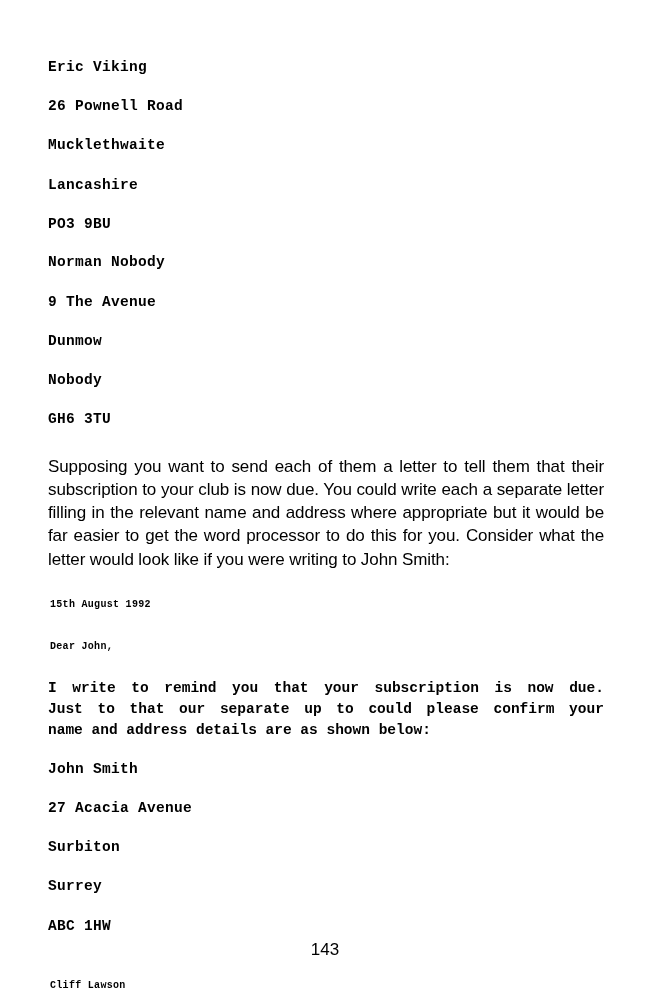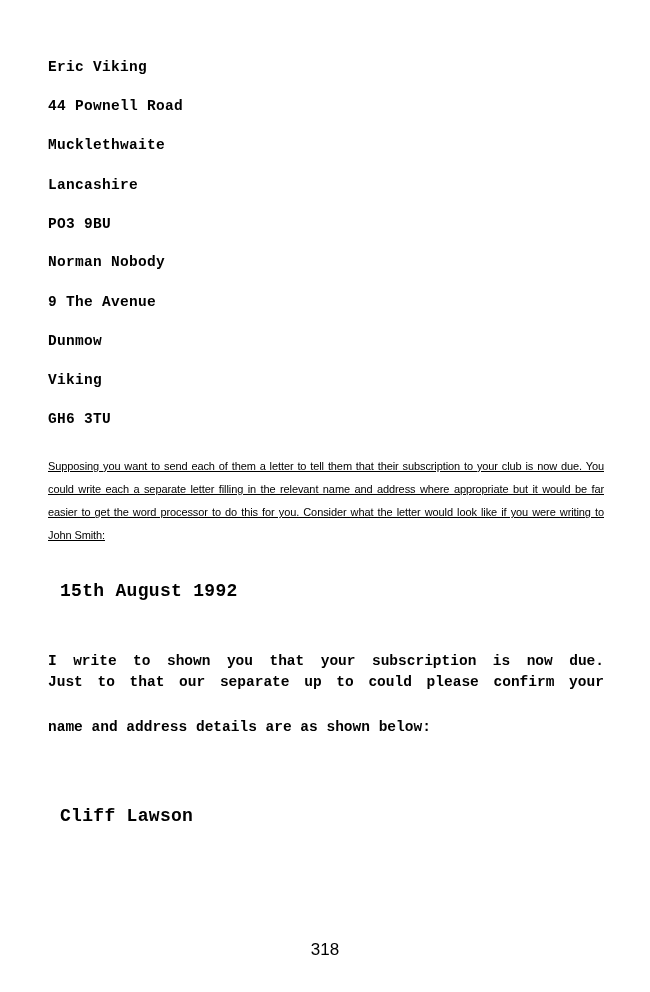--- a/index.html
+++ b/index.html
@@ -33,115 +33,119 @@
     font-weight: bold;
     font-size: 14.5px;
     line-height: 19.6px;
     letter-spacing: 0.3px;
     white-space: pre-wrap;
     margin: 0;
   }
   .mono-line {
     font-family: "Liberation Mono", "DejaVu Sans Mono", monospace;
     font-weight: bold;
-    font-size: 18px;
+    font-size: 10px;
     line-height: 19.6px;
     letter-spacing: 0.3px;
     white-space: pre;
-    margin: 12px;
+    margin: 2px;
   }
   
   .prose {
     font-family: "Liberation Sans", sans-serif;
-    font-size: 11px;
+    font-size: 17px;
     line-height: 23.2px;
     text-align: justify;
     margin: 0;
     letter-spacing: -0.1px;
-    text-decoration: underline;
   }
   .gap-md { height: 19px; }
   .gap-lg { height: 22px; }
   .gap-xl { height: 25px; }
   .justify-block {
     font-family: "Liberation Mono", "DejaVu Sans Mono", monospace;
     font-weight: bold;
     font-size: 14.5px;
     line-height: 21px;
     margin: 0;
   }
   .justify-block .jline {
     display: flex;
     justify-content: space-between;
     white-space: pre;
   }
   .justify-block .jline.last {
     display: block;
-    margin-top: 24px;
   }
   .page-number {
     position: absolute;
     left: 0;
     top: 940px;
     width: 650px;
     text-align: center;
     font-family: "Liberation Sans", sans-serif;
     font-size: 17px;
     color: #000;
   }
 </style>
 </head>
 <body>
 
 <div class="page">
   <div class="content">
 
     <div class="mono-block"><span>Eric Viking</span><br>
-<span>44 Pownell Road</span><br>
+<span>26 Pownell Road</span><br>
 <span>Mucklethwaite</span><br>
 <span>Lancashire</span><br>
 <span>PO3 9BU</span></div>
 
     <div class="gap-md"></div>
 
     <div class="mono-block"><span>Norman Nobody</span><br>
 <span>9 The Avenue</span><br>
 <span>Dunmow</span><br>
-<span>Viking</span><br>
+<span>Nobody</span><br>
 <span>GH6 3TU</span></div>
 
     <div class="gap-xl"></div>
 
     <p class="prose">Supposing you want to send each of them a letter to tell them that their subscription to your club is now due. You could write each a separate letter filling in the relevant name and address where appropriate but it would be far easier to get the word processor to do this for you. Consider what the letter would look like if you were writing to John Smith:</p>
 
     <div class="gap-lg"></div>
 
     <div class="mono-line">15th August 1992</div>
 
     <div class="gap-md"></div>
 
+    <div class="mono-line">Dear John,</div>
 
     <div class="gap-md"></div>
 
     <div class="justify-block">
       <div class="jline">
-        <span>I</span><span>write</span><span>to</span><span>shown</span><span>you</span><span>that</span><span>your</span><span>subscription</span><span>is</span><span>now</span><span>due.</span>
+        <span>I</span><span>write</span><span>to</span><span>remind</span><span>you</span><span>that</span><span>your</span><span>subscription</span><span>is</span><span>now</span><span>due.</span>
       </div>
       <div class="jline">
         <span>Just</span><span>to</span><span>that</span><span>our</span><span>separate</span><span>up</span><span>to</span><span>could</span><span>please</span><span>confirm</span><span>your</span>
       </div>
       <div class="jline last">name and address details are as shown below:</div>
     </div>
 
     <div class="gap-md"></div>
 
+    <div class="mono-block"><span>John Smith</span><br>
+<span>27 Acacia Avenue</span><br>
+<span>Surbiton</span><br>
+<span>Surrey</span><br>
+<span>ABC 1HW</span></div>
 
     <div class="gap-md"></div>
 
 
     <div class="gap-md"></div>
 
     <div class="mono-line">Cliff Lawson</div>
 
   </div>
 </div>
 
-<div class="page-number">318</div>
+<div class="page-number">143</div>
 
 </body></html>

